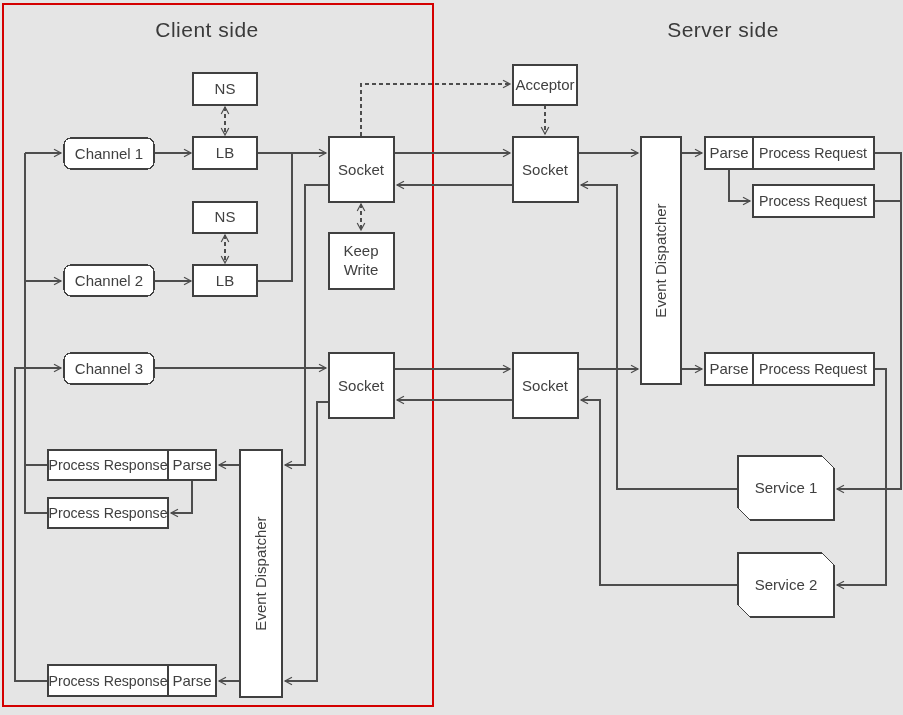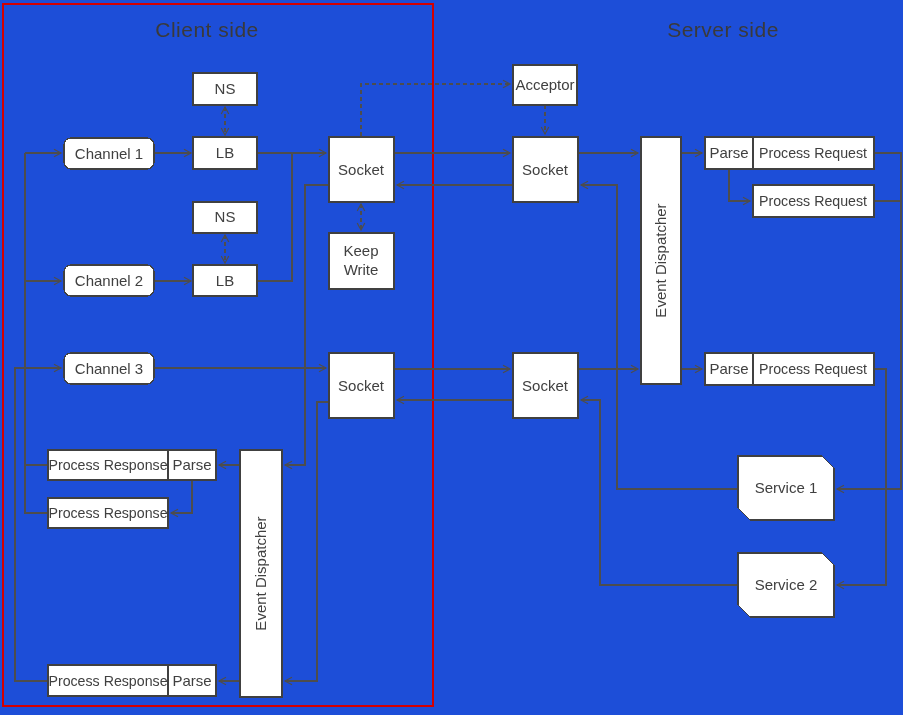--- a/index.html
+++ b/index.html
@@ -1,19 +1,19 @@
 <!DOCTYPE html>
 <html><head>
 <meta charset="utf-8">
 <style>
   html, body { margin: 0; padding: 0; background: #ffffff; }
   .canvas {
     position: relative;
     width: 903px; height: 715px;
-    background: #1d4ed8;
+    background: #e5e5e5;
     font-family: "Liberation Sans", "DejaVu Sans", sans-serif;
     overflow: hidden;
   }
   svg text {
     font-family: "Liberation Sans", "DejaVu Sans", sans-serif;
     fill: #404040;
   }
   .node-label { font-size: 15px; }
   .node-label-sm { font-size: 14.2px; }
   .zone-title { font-size: 21px; fill: #3a3a3a; letter-spacing: 0.5px; }

